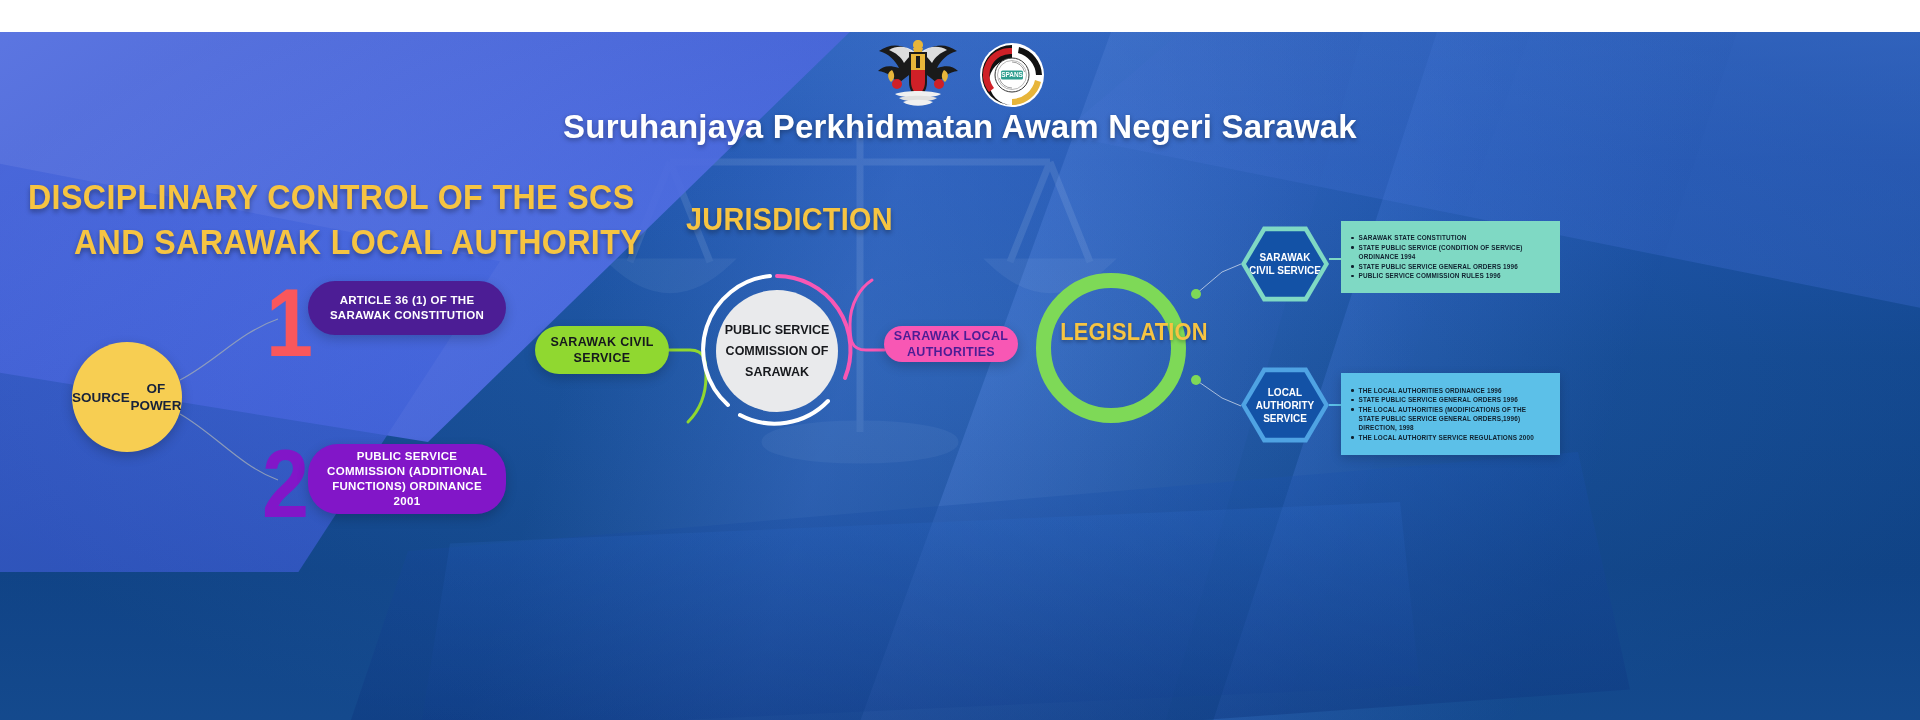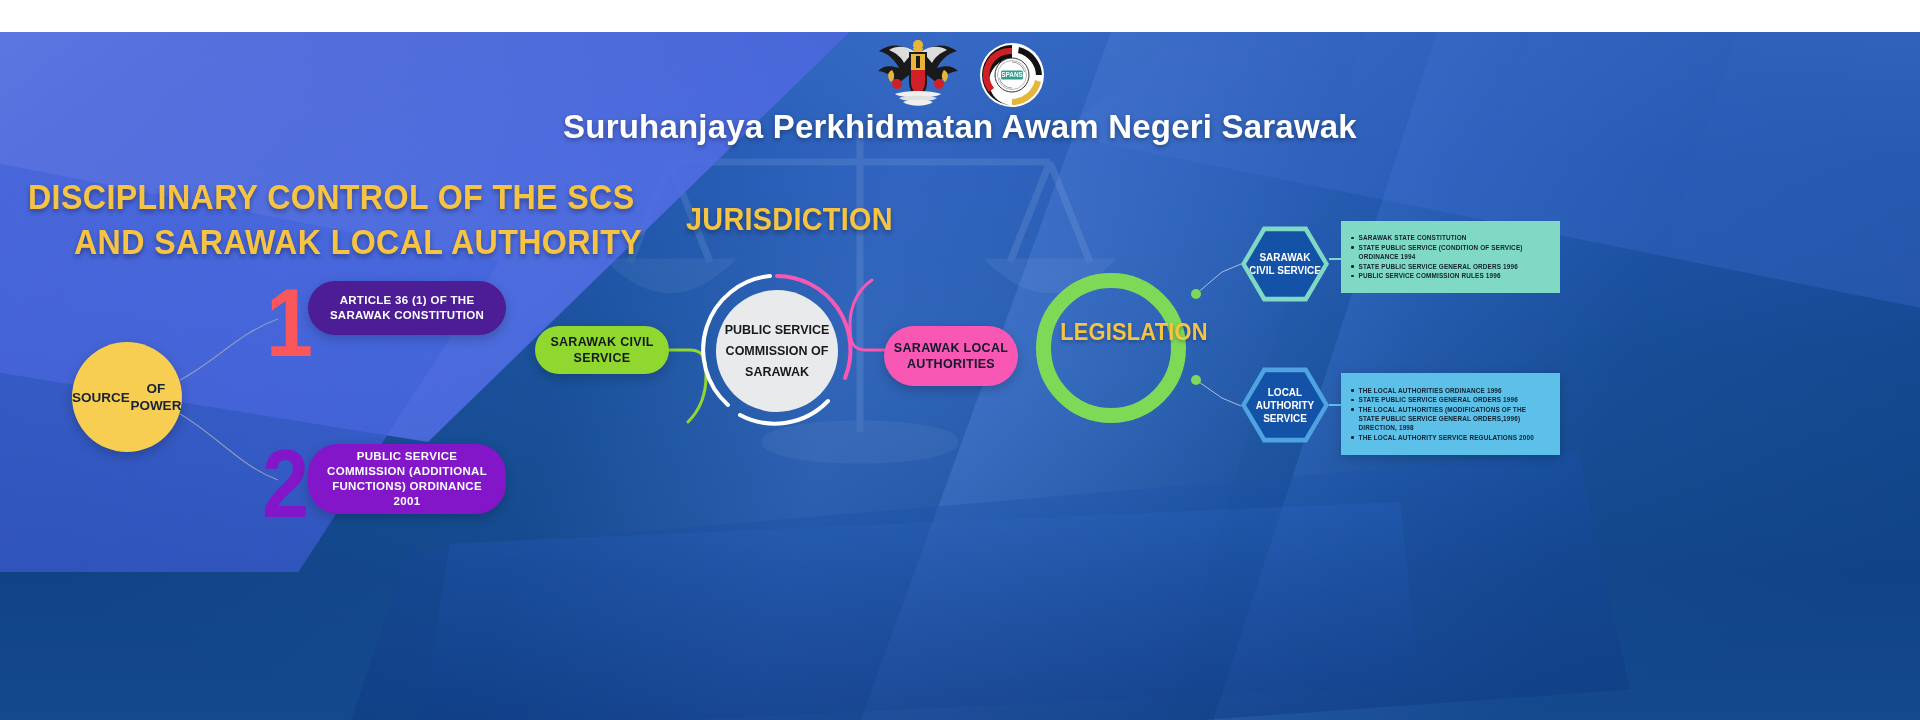--- a/index.html
+++ b/index.html
@@ -188,23 +188,23 @@
   
   .pill-green {
     left: 535px; top: 294px;
     width: 134px; height: 48px;
     background: #90d830;
     color: #15181d;
     font-size: 12.5px; line-height: 16px;
   }
   .pill-pink {
     left: 884px; top: 294px;
-    width: 134px; height: 60px;
+    width: 134px; height: 36px;
     background: #f857b4;
-    color: #0f172a;
+    color: #4c1d95;
     font-size: 12.5px; line-height: 16px;
   }
 
   .psc-ring {
     position: absolute; left: 700px; top: 241px;
     width: 154px; height: 154px;
   }
   .psc-circle {
     position: absolute; left: 716px; top: 258px;
     width: 122px; height: 122px;

